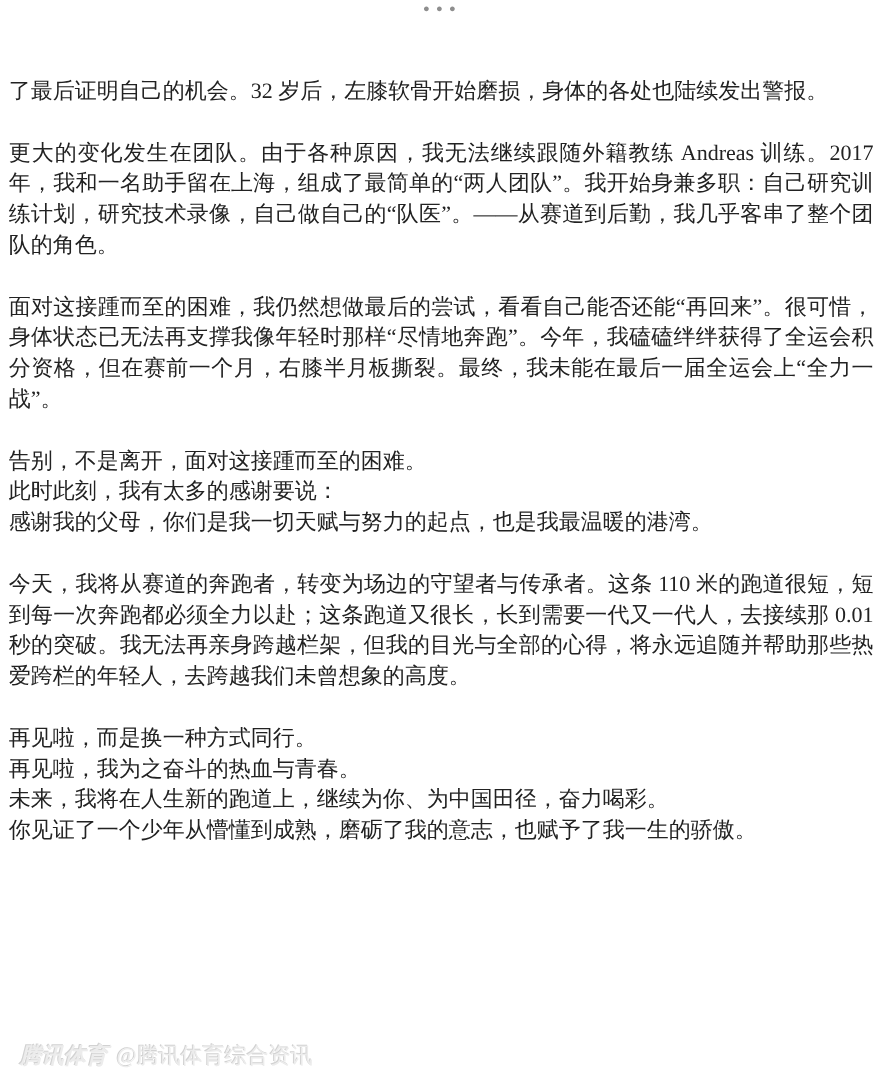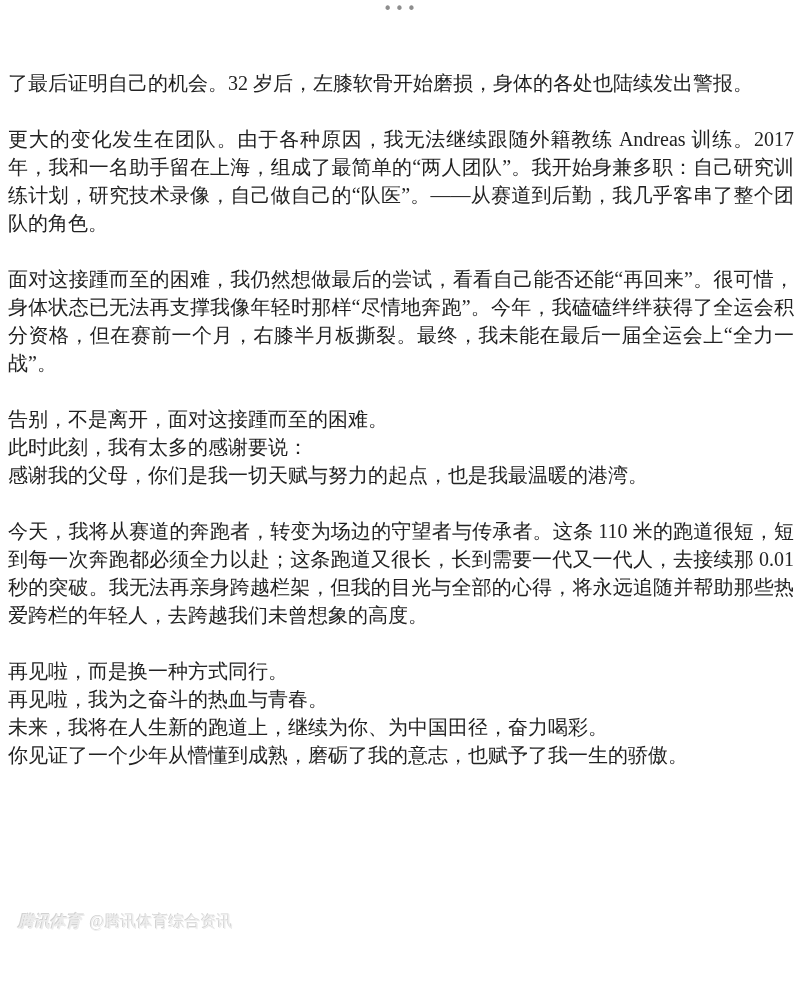--- a/index.html
+++ b/index.html
@@ -26,22 +26,22 @@
     position:absolute;
     top:53px;left:8px;right:8px;
     font-size:20px;
     line-height:28px;
     text-align:justify;
   }
   .article p{margin:16px 0 28px 0;}
   .article p:last-of-type{margin-bottom:0;}
   .watermark{
     position:absolute;
-    left:18px;top:908px;
-    font-size:16px;line-height:28px;
+    left:18px;top:946px;
+    font-size:20px;line-height:28px;
     color:#ececec;
     text-shadow:-1px -1px 0 #d2d2d2, 1px 1px 1px #ffffff;
     white-space:nowrap;
     user-select:none;
   }
   .watermark .brand{font-style:italic;margin-right:8px;font-weight:bold;}
 </style>
 </head>
 <body>
 

